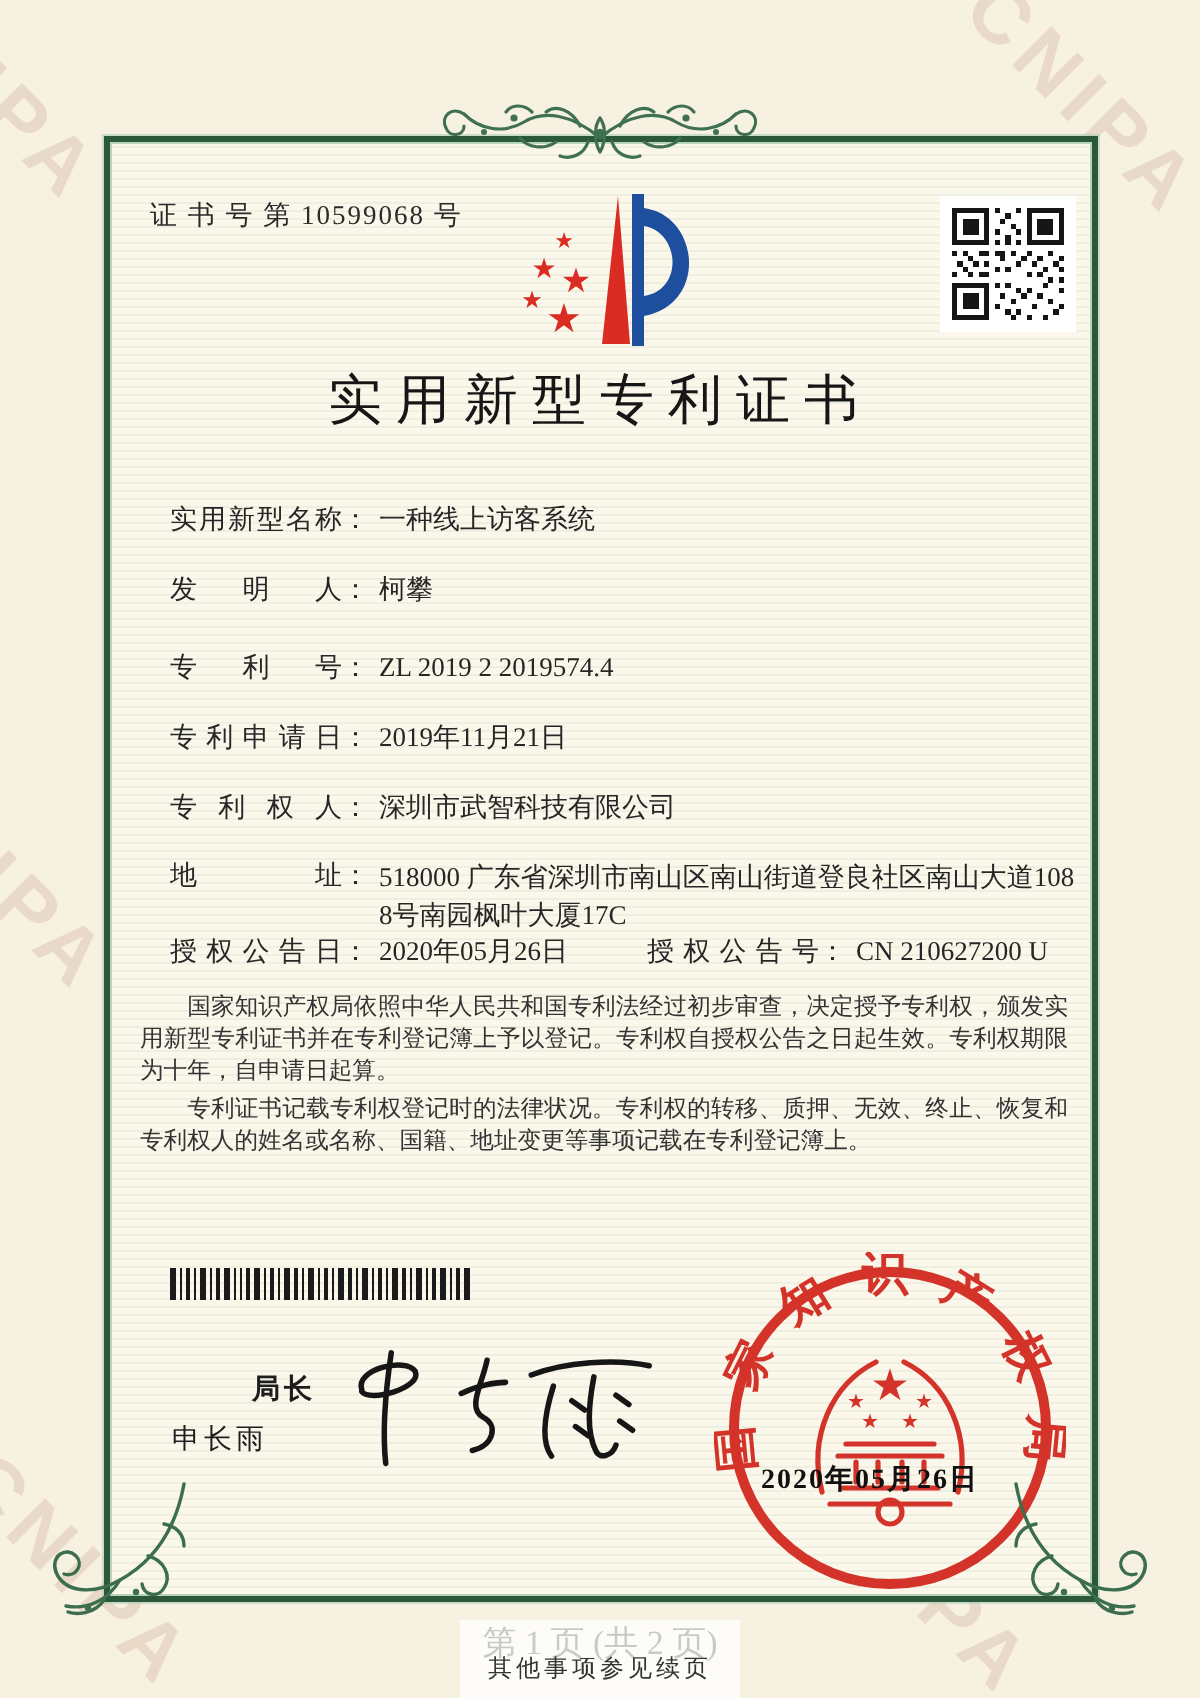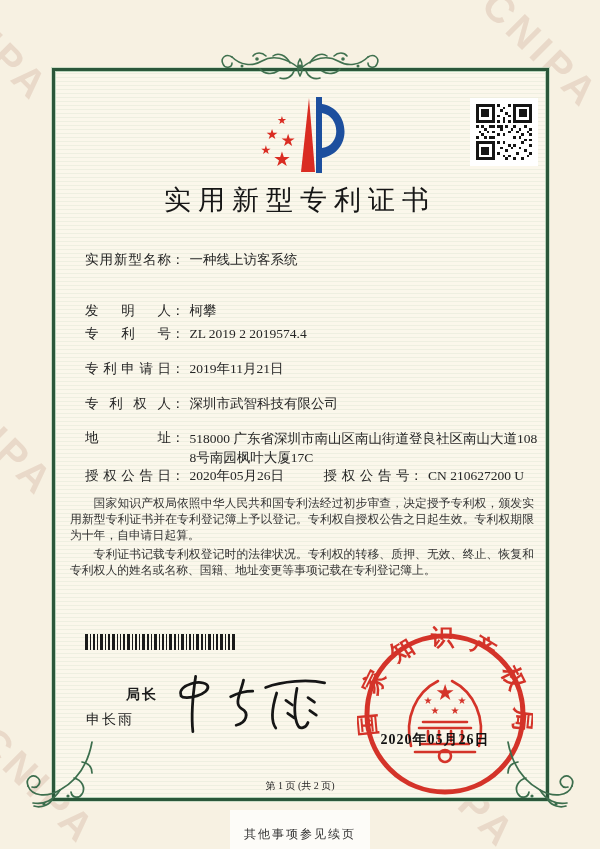--- a/index.html
+++ b/index.html
@@ -58,21 +58,21 @@
     font-family:"Liberation Sans","DejaVu Sans",sans-serif;color:#1d1d1d;letter-spacing:2px;margin-left:40px;}
   .director-name{position:absolute;left:86px;top:711px;font-size:14px;font-weight:normal;
     font-family:"Liberation Sans","DejaVu Sans",sans-serif;color:#1d1d1d;letter-spacing:2px;}
   .signature{position:absolute;left:168px;top:670px;}
   .seal{position:absolute;left:357px;top:626px;mix-blend-mode:multiply;opacity:.95;}
   .seal-date{
     position:absolute;left:350px;top:731px;width:170px;text-align:center;
     font-size:14px;font-weight:bold;color:#111;letter-spacing:1px;z-index:5;
   }
   .page-indicator{
-    position:absolute;left:0;top:779px;width:100%;text-align:center;font-size:10px;color:#2a2a2a;
+    position:absolute;left:0;top:810px;width:100%;text-align:center;font-size:17px;color:#2a2a2a;
   }
   .continuation{
     position:absolute;left:0;top:810px;width:100%;text-align:center;z-index:3;
   }
   .continuation span{
     display:inline-block;background:rgba(255,255,255,.75);padding:16px 14px;
     font-size:12px;color:#333;letter-spacing:2px;
   }
   svg{display:block;}
 </style>
@@ -130,20 +130,21 @@
     <path d="M52,40 c8,2 12,10 8,16 c-3,5 -10,4 -11,-2"></path>
     <path d="M60,24 c6,1 10,5 10,11"></path>
     <path d="M30,62 c-4,6 -12,8 -18,6"></path>
     <circle cx="22" cy="66" r="1.6" fill="#3c6e4d" stroke="none"></circle>
     <circle cx="46" cy="58" r="1.6" fill="#3c6e4d" stroke="none"></circle>
   </g>
 </svg>
 
 <div class="content">
 
+  <div class="certno">证 书 号 第 10599068 号</div>
 
   <svg class="logo" width="96" height="82" viewBox="0 0 96 82">
     <g fill="#da2c22">
       <text x="30" y="30" font-size="11" text-anchor="middle">★</text>
       <text x="20" y="45" font-size="14" text-anchor="middle">★</text>
       <text x="36" y="52" font-size="17" text-anchor="middle">★</text>
       <text x="14" y="60" font-size="12" text-anchor="middle">★</text>
       <text x="30" y="72" font-size="20" text-anchor="middle">★</text>
       <polygon points="57,4 49,78 63,78"></polygon>
     </g>
@@ -172,21 +173,21 @@
         M20,15h1v1h-1z M20,18h1v1h-1z M14,20h1v1h-1z M17,20h1v1h-1z M11,20h1v1h-1z"></path>
     </svg>
   </div>
 
   <div class="title">实用新型专利证书</div>
 
   <div class="fields">
     <div class="frow" style="top:5px">
       <span class="fl">实用新型名称</span><span class="colon"></span><span class="fv">一种线上访客系统</span>
     </div>
-    <div class="frow" style="top:56px">
+    <div class="frow" style="top:40px">
       <span class="fl">发明人</span><span class="colon"></span><span class="fv">柯攀</span>
     </div>
     <div class="frow" style="top:79px">
       <span class="fl">专利号</span><span class="colon"></span><span class="fv">ZL 2019 2 2019574.4</span>
     </div>
     <div class="frow" style="top:114px">
       <span class="fl">专利申请日</span><span class="colon"></span><span class="fv">2019年11月21日</span>
     </div>
     <div class="frow" style="top:149px">
       <span class="fl">专利权人</span><span class="colon"></span><span class="fv">深圳市武智科技有限公司</span>

